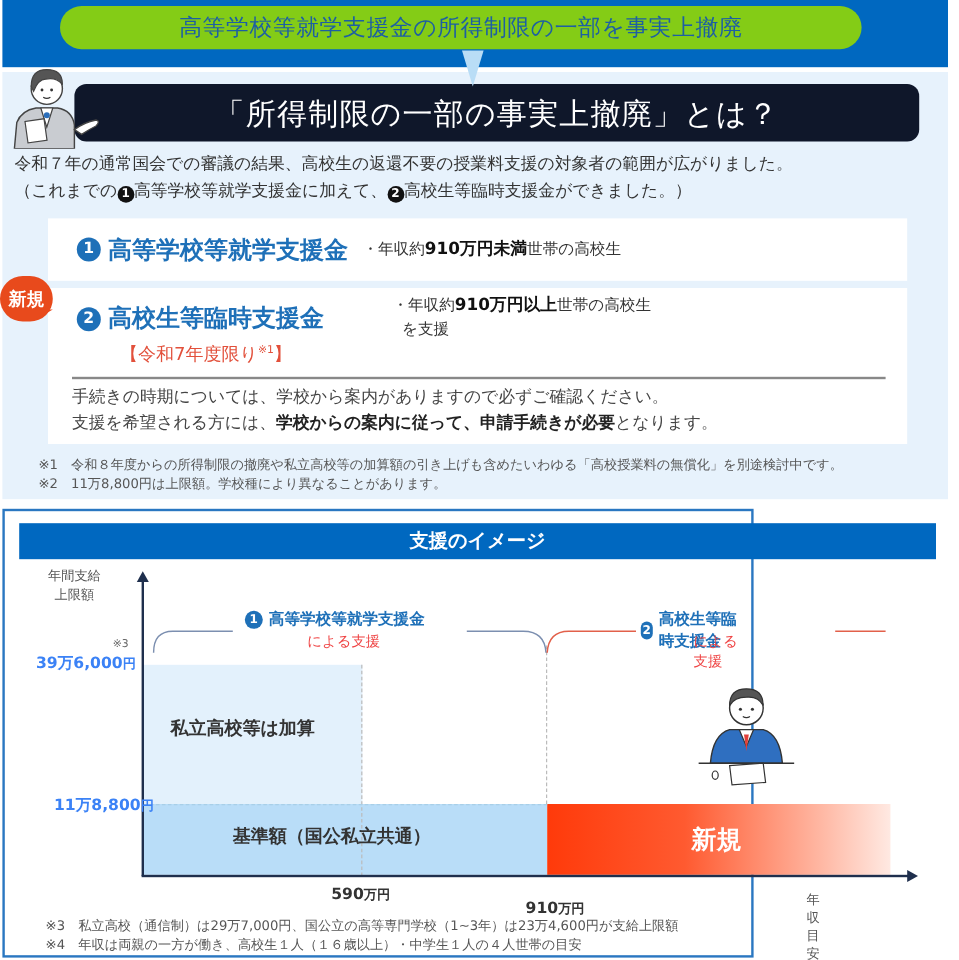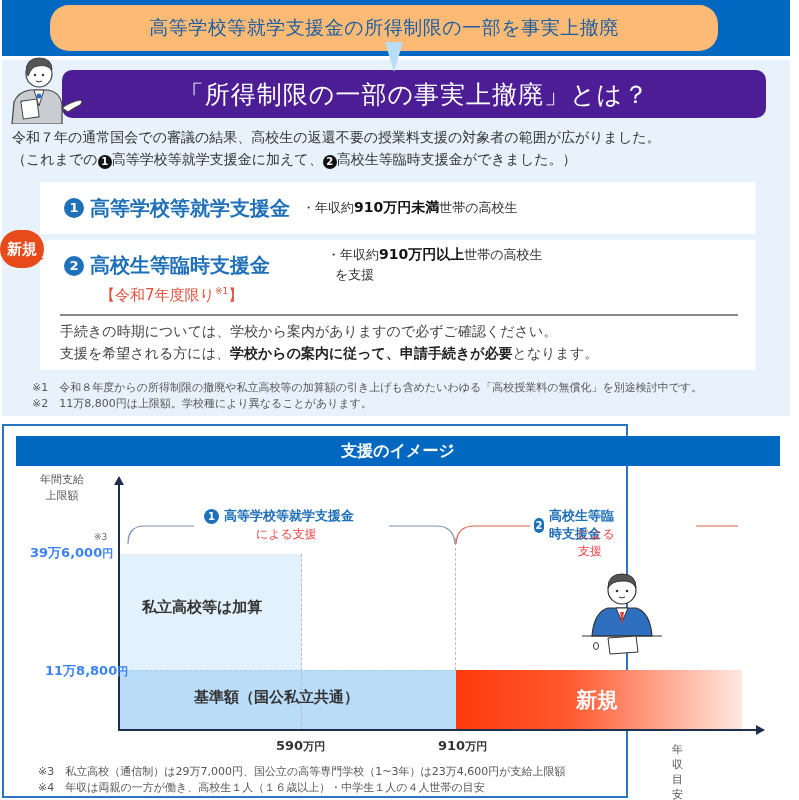--- a/index.html
+++ b/index.html
@@ -1,30 +1,30 @@
 <!DOCTYPE html>
 <html><head>
 <meta charset="utf-8">
 <style>
   * { box-sizing: border-box; margin: 0; padding: 0; }
   html, body { width: 799px; height: 800px; overflow: hidden; background: #ffffff; }
   body { font-family: "DejaVu Sans", "Liberation Sans", sans-serif; color: #333; position: relative; }
 
   
   .top-banner { position: absolute; left: 2px; top: 0; width: 788px; height: 56px; background: #0068c0; }
-  .title-pill { position: absolute; left: 50px; top: 5px; width: 668px; height: 46px; border-radius: 19px;
-    background: #fdba74; display: flex; align-items: center; justify-content: center; }
+  .title-pill { position: absolute; left: 50px; top: 5px; width: 668px; height: 36px; border-radius: 19px;
+    background: #84cc16; display: flex; align-items: center; justify-content: center; }
   .title-pill span { font-size: 19px; color: #1d5fa3; letter-spacing: 0.5px; }
   .pill-tail { position: absolute; left: 385px; top: 42px; width: 0; height: 0;
     border-left: 9px solid transparent; border-right: 9px solid transparent; border-top: 30px solid #b9ddf6; z-index: 3; }
 
   
   .upper-panel { position: absolute; left: 2px; top: 60px; width: 788px; height: 356px; background: #e7f2fc; }
   .orange-heading { position: absolute; left: 62px; top: 70px; width: 704px; height: 48px; border-radius: 10px;
-    background: #4c1d95; display: flex; align-items: center; justify-content: center; }
+    background: #0f172a; display: flex; align-items: center; justify-content: center; }
   .orange-heading span { font-size: 25px; color: #fff; letter-spacing: 1px; }
   .presenter { position: absolute; left: 8px; top: 48px; width: 78px; height: 76px; z-index: 4; }
 
   .intro { position: absolute; left: 12px; top: 126px; width: 780px; font-size: 14px; line-height: 22px; color: #333; }
   .intro .num { display: inline-block; width: 14px; height: 14px; border-radius: 7px; background: #111; color: #fff;
     font-size: 10px; line-height: 14px; text-align: center; font-weight: bold; vertical-align: -1px; }
 
   .card1 { position: absolute; left: 40px; top: 182px; width: 716px; height: 52px; background: #fff;
     display: flex; align-items: center; padding-left: 24px; }
   .badge-num { display: inline-block; width: 20px; height: 20px; border-radius: 10px; background: #1e70b8; color: #fff;
@@ -177,21 +177,21 @@
   <div class="hline" style="left:116px; top:244px; width:336px;"></div>
 
   <div class="axis-y"></div>
   <div class="axis-y-arrow"></div>
   <div class="axis-x"></div>
   <div class="axis-x-arrow"></div>
 
   <div class="tick-y" style="left:26px; top:118px;"><span>39万6,000</span><small>円</small></div>
   <div class="tick-y" style="left:41px; top:236px;"><span>11万8,800</span><small>円</small></div>
   <div class="tick-x" style="left:272px; top:312px;"><span>590</span><small>万円</small></div>
-  <div class="tick-x" style="left:434px; top:312px;"><span>910</span><small>万円</small></div>
+  <div class="tick-x" style="left:434px; top:324px;"><span>910</span><small>万円</small></div>
   <div class="x-label">年収目安<sup>※4</sup></div>
 
   <div class="region-label" style="left:138px; top:172px;">私立高校等は加算</div>
   <div class="region-label" style="left:190px; top:262px;">基準額（国公私立共通）</div>
   <div class="new-label">新規</div>
 
   <svg style="position:absolute; left:120px; top:80px;" width="620" height="40">
     <path d="M4 38 Q4 20 20 20 L70 20" stroke="#7c8fb0" stroke-width="1.2" fill="none"></path>
     <path d="M265 20 L312 20 Q330 20 331 38" stroke="#7c8fb0" stroke-width="1.2" fill="none"></path>
     <path d="M332 38 Q333 20 350 20 L406 20" stroke="#e2604a" stroke-width="1.2" fill="none"></path>

